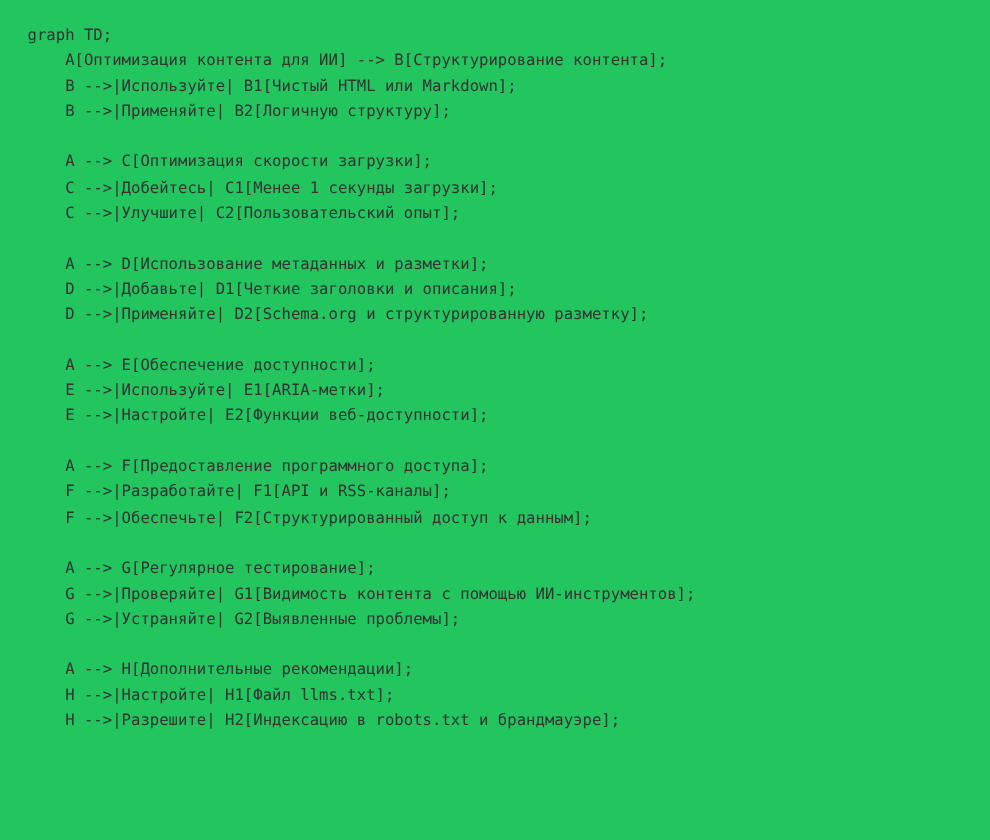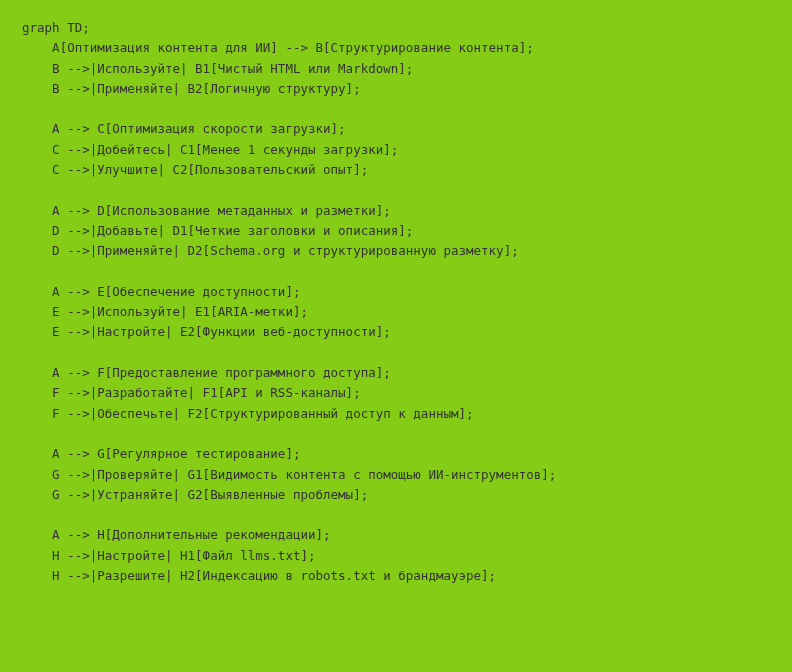--- a/index.html
+++ b/index.html
@@ -29,15 +29,15 @@
     letter-spacing: 0px;
     min-height: 20.3px;
   }
   .code-line.blank {
     height: 20.3px;
   }
 </style>
 </head>
 <body>
 
-<div id="code-block" style="background: #84cc16; color: rgb(51, 51, 51);">
+<div id="code-block" style="background: #22c55e; color: rgb(51, 51, 51);">
   <pre id="code-lines" style="margin:0;"><div class="code-line">graph TD;</div><div class="code-line">    A[Оптимизация контента для ИИ] --&gt; B[Структурирование контента];</div><div class="code-line">    B --&gt;|Используйте| B1[Чистый HTML или Markdown];</div><div class="code-line">    B --&gt;|Применяйте| B2[Логичную структуру];</div><div class="code-line blank"></div><div class="code-line">    A --&gt; C[Оптимизация скорости загрузки];</div><div class="code-line">    C --&gt;|Добейтесь| C1[Менее 1 секунды загрузки];</div><div class="code-line">    C --&gt;|Улучшите| C2[Пользовательский опыт];</div><div class="code-line blank"></div><div class="code-line">    A --&gt; D[Использование метаданных и разметки];</div><div class="code-line">    D --&gt;|Добавьте| D1[Четкие заголовки и описания];</div><div class="code-line">    D --&gt;|Применяйте| D2[Schema.org и структурированную разметку];</div><div class="code-line blank"></div><div class="code-line">    A --&gt; E[Обеспечение доступности];</div><div class="code-line">    E --&gt;|Используйте| E1[ARIA-метки];</div><div class="code-line">    E --&gt;|Настройте| E2[Функции веб-доступности];</div><div class="code-line blank"></div><div class="code-line">    A --&gt; F[Предоставление программного доступа];</div><div class="code-line">    F --&gt;|Разработайте| F1[API и RSS-каналы];</div><div class="code-line">    F --&gt;|Обеспечьте| F2[Структурированный доступ к данным];</div><div class="code-line blank"></div><div class="code-line">    A --&gt; G[Регулярное тестирование];</div><div class="code-line">    G --&gt;|Проверяйте| G1[Видимость контента с помощью ИИ-инструментов];</div><div class="code-line">    G --&gt;|Устраняйте| G2[Выявленные проблемы];</div><div class="code-line blank"></div><div class="code-line">    A --&gt; H[Дополнительные рекомендации];</div><div class="code-line">    H --&gt;|Настройте| H1[Файл llms.txt];</div><div class="code-line">    H --&gt;|Разрешите| H2[Индексацию в robots.txt и брандмауэре];</div></pre>
 </div>
 
 </body></html>

